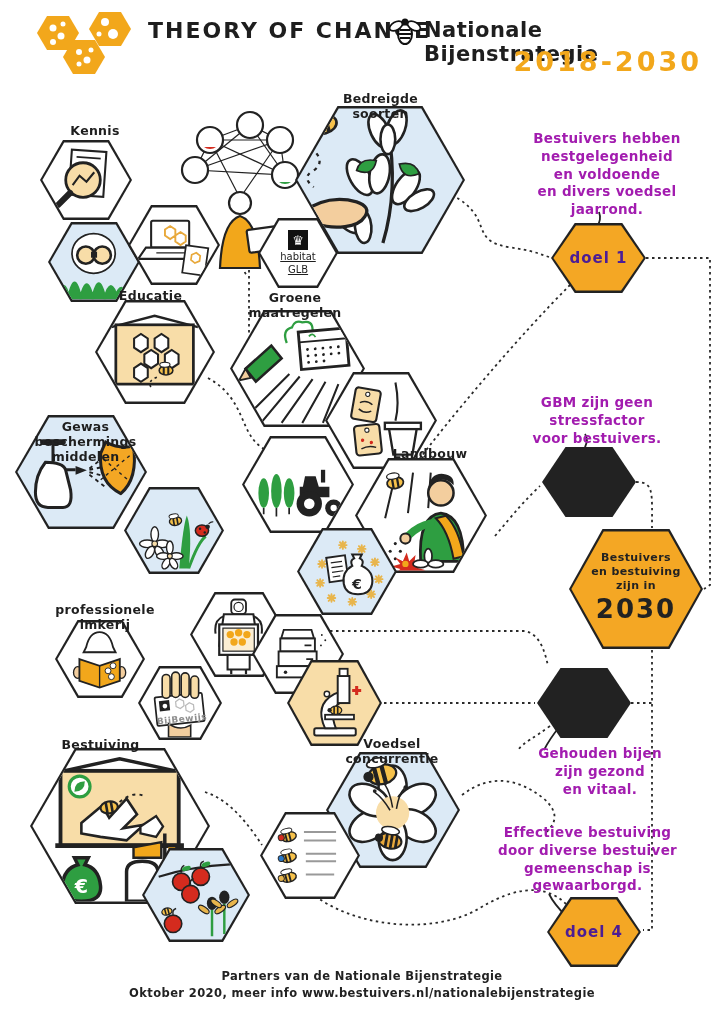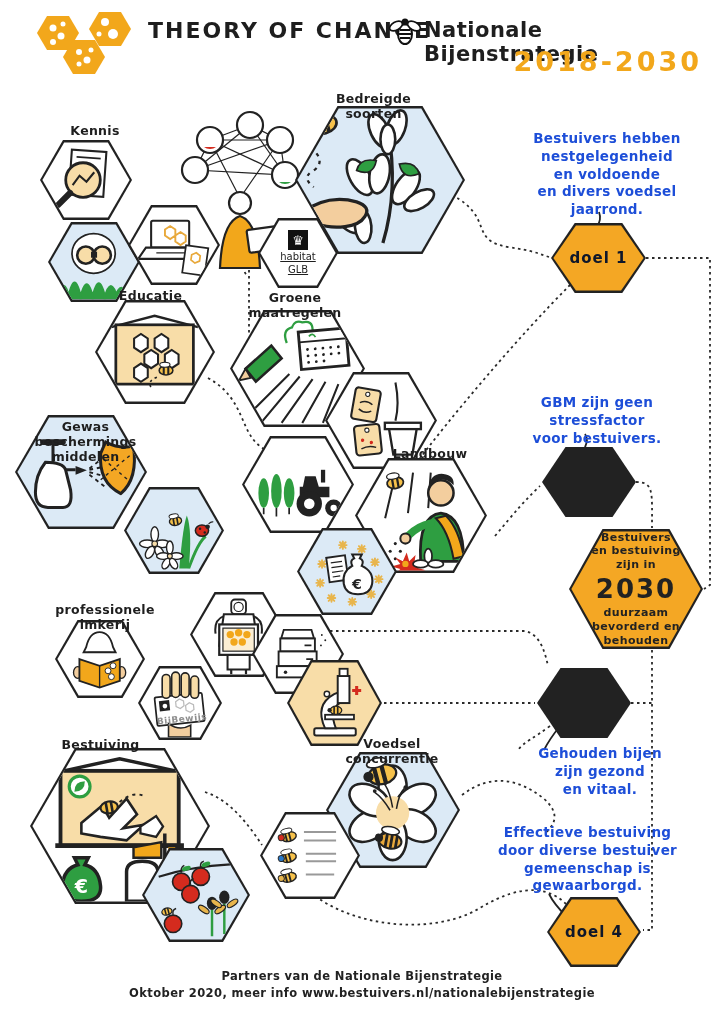--- a/index.html
+++ b/index.html
@@ -15,22 +15,22 @@
   .hxf{position:absolute;inset:2.4px;background:#fff;display:flex;align-items:center;justify-content:center;
        clip-path:polygon(25% 0,75% 0,100% 50%,75% 100%,25% 100%,0 50%);overflow:hidden}
   .blue  .hxf{background:#DCEAF6}
   .beige .hxf{background:#F8DDA8}
   .orange .hxf{background:#F4A724}
   .hxf svg{width:100%;height:100%}
   
   .lbl{position:absolute;z-index:3;font-size:12.5px;font-weight:bold;letter-spacing:.3px;
        white-space:pre-line;text-align:center;line-height:1.18}
   .gtext{position:absolute;z-index:3;font-size:13.5px;letter-spacing:.3px;font-weight:bold;
-       white-space:pre-line;text-align:center;line-height:1.32;color:#1d4ed8}
-  .doel-label{font-weight:bold;font-size:15px;letter-spacing:1px;color:#0f172a}
+       white-space:pre-line;text-align:center;line-height:1.32;color:#a21caf}
+  .doel-label{font-weight:bold;font-size:15px;letter-spacing:1px;color:#4c1d95}
   .central-box{display:flex;flex-direction:column;align-items:center;justify-content:center;line-height:1.25;
        font-weight:bold;text-align:center;color:#222}
   .central-box .cl{font-size:11px;white-space:pre-line;letter-spacing:.4px}
   .central-box .cy{font-size:26px;letter-spacing:2px;margin:1px 8px}
   .header-title{position:absolute;left:148px;top:18px;font-size:22px;font-weight:bold;letter-spacing:2px;z-index:3}
   .header-org{position:absolute;left:424px;top:18px;font-size:21px;font-weight:bold;letter-spacing:.5px;z-index:3}
   .header-years{position:absolute;left:430px;top:46px;width:272px;text-align:right;z-index:3;
        font-size:27px;font-weight:bold;letter-spacing:3px;color:#F2A71B}
   .footer{position:absolute;left:0;width:724px;text-align:center;z-index:3;font-size:11.5px;
        letter-spacing:.4px;font-weight:bold;color:#222}
@@ -98,21 +98,21 @@
   <ellipse cx="17" cy="20" rx="7" ry="10" fill="#fff" stroke="#111" stroke-width="2"></ellipse>
   <path d="M12,16 h10 M11,20 h12 M12,24 h10" stroke="#111" stroke-width="2"></path>
   <ellipse cx="8" cy="12" rx="7" ry="4" fill="#fff" stroke="#111" stroke-width="1.6" transform="rotate(-30 8 12)"></ellipse>
   <ellipse cx="26" cy="12" rx="7" ry="4" fill="#fff" stroke="#111" stroke-width="1.6" transform="rotate(30 26 12)"></ellipse>
   <circle cx="17" cy="8" r="3.5" fill="#111"></circle>
 </svg>
 <div class="header-org">Nationale Bijenstrategie</div>
 <div class="header-years">2018-2030</div>
 
 <div class="lbl" style="left:60px;top:124px;width:70px">Kennis</div>
-<div class="lbl" style="left:326px;top:92px;width:95px">Bedreigde
+<div class="lbl" style="left:333px;top:92px;width:95px">Bedreigde
 soorten</div>
 <div class="lbl" style="left:108px;top:289px;width:85px">Educatie</div>
 <div class="lbl" style="left:240px;top:291px;width:110px">Groene
 maatregelen</div>
 <div class="lbl" style="left:28px;top:420px;width:115px">Gewas
 beschermings
 middelen</div>
 <div class="lbl" style="left:390px;top:447px;width:80px">Landbouw</div>
 <div class="lbl" style="left:45px;top:603px;width:120px">professionele
 imkerij</div>
@@ -673,23 +673,20 @@
 </div>
 
 <div class="hex orange" style="left:569px;top:529px;width:134px;height:120px">
   <div class="hxb"></div>
     <div class="hxf">
     <div class="central-box">
       <div class="cl">Bestuivers
 en bestuiving
 zijn in</div>
       <div class="cy">2030</div>
-      <div class="cl">duurzaam
-bevorderd en
-behouden</div>
     </div>
     </div>
 </div>
 
 <div class="hex orange" style="left:537px;top:668px;width:94px;height:70px">
   <div class="hxb"></div>
 </div>
 <div class="gtext" style="left:502px;top:745px;width:196px">Gehouden bijen
 zijn gezond
 en vitaal.</div>

